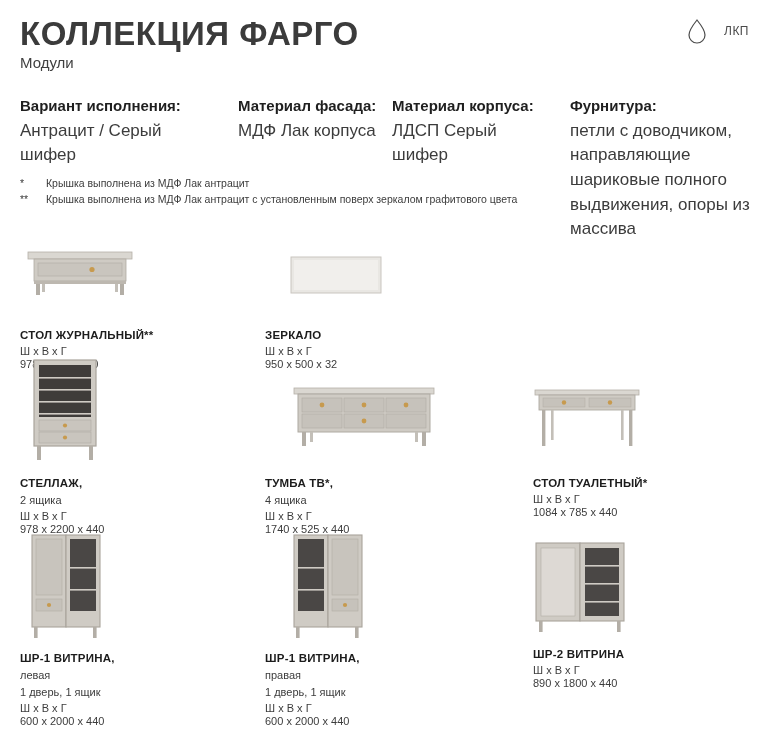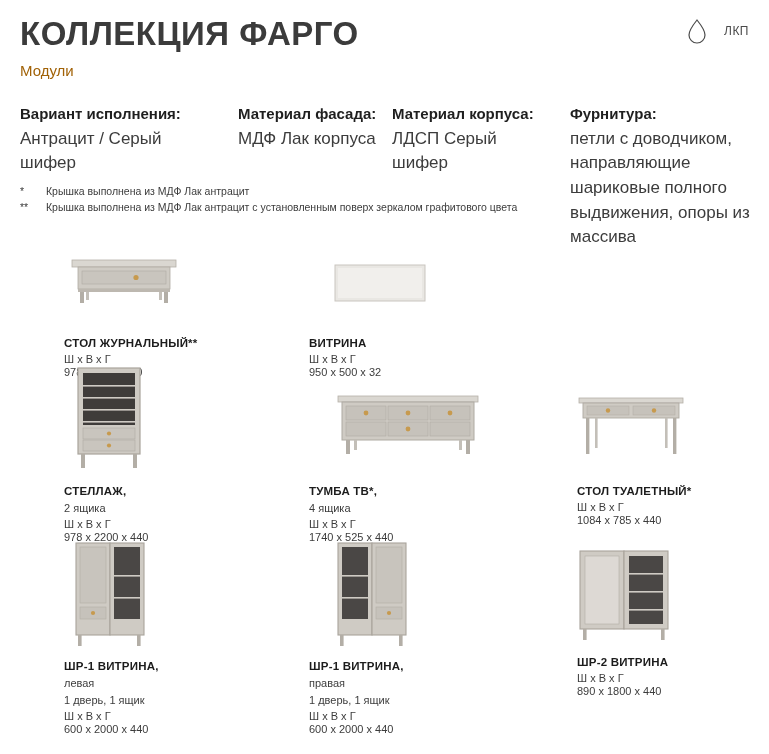--- a/index.html
+++ b/index.html
@@ -26,22 +26,22 @@
   .title {
     font-size: 33px;
     font-weight: 700;
     letter-spacing: 0.5px;
     color: #3b3b3b;
     margin: 0;
     line-height: 1.2;
   }
   .subtitle {
     font-size: 15px;
-    color: #a16207;
-    margin-top: 8px;
+    color: #404040;
+    margin-top: 0;
     font-weight: 400;
   }
   .brand {
     position: absolute;
     top: 18px;
     right: 20px;
     display: flex;
     align-items: center;
     gap: 16px;
   }
@@ -91,21 +91,20 @@
     display: flex;
     gap: 8px;
   }
   .note-mark { width: 18px; flex: 0 0 18px; }
 
   
   .grid {
     position: relative;
     margin-top: 22px;
     padding: 0 20px;
-    margin-left: 44px;
   }
   .row {
     position: relative;
     width: 100%;
   }
   .row-1 { height: 128px; }
   .row-2 { height: 175px; }
   .row-3 { height: 180px; }
 
   .cell {
@@ -233,21 +232,21 @@
       </div>
 
       <div class="cell col-2">
         <div class="pic">
           <svg class="draw" width="92" height="44" viewBox="0 0 92 44" style="position:absolute;left:25px;top:26px;">
             <rect x="1" y="1" width="90" height="36" fill="#e9e7e3" stroke="#c9c5bf" stroke-width="1"></rect>
             <rect x="4" y="4" width="84" height="30" fill="#f1efec"></rect>
           </svg>
         </div>
         <div class="cap">
-          <div class="cap-name">ВИТРИНА</div>
+          <div class="cap-name">ЗЕРКАЛО</div>
           <div class="cap-dims-label">Ш х В х Г</div>
           <div class="cap-dims">950 х 500 х 32</div>
         </div>
       </div>
     </div>
 
     <div class="row row-2">
 
       <div class="cell col-1">
         <div class="pic pic-xtall">

